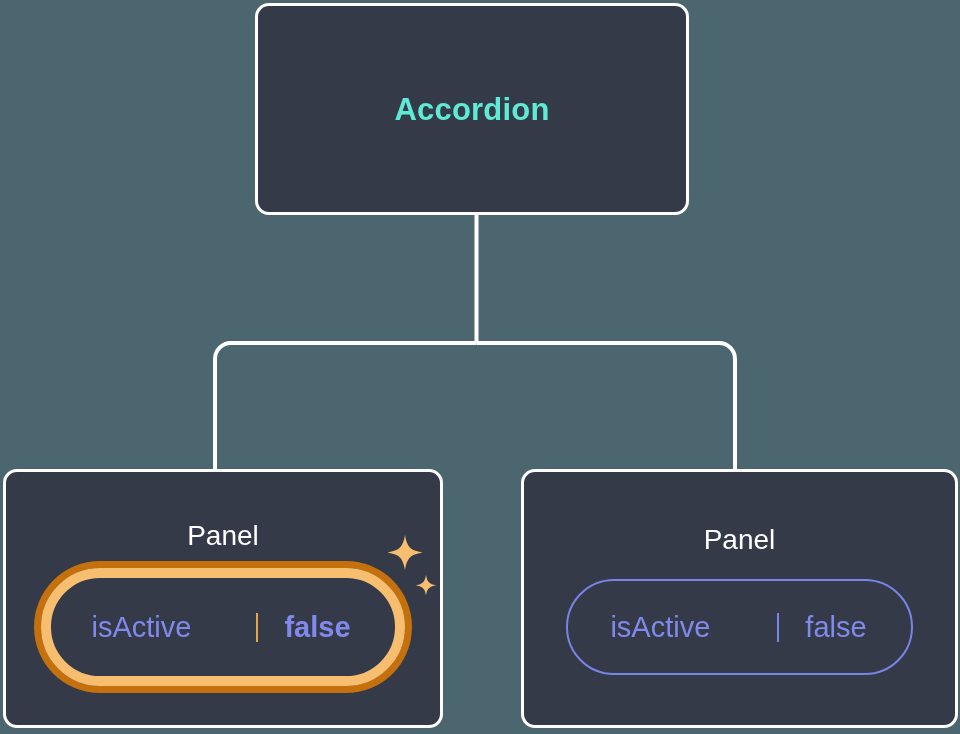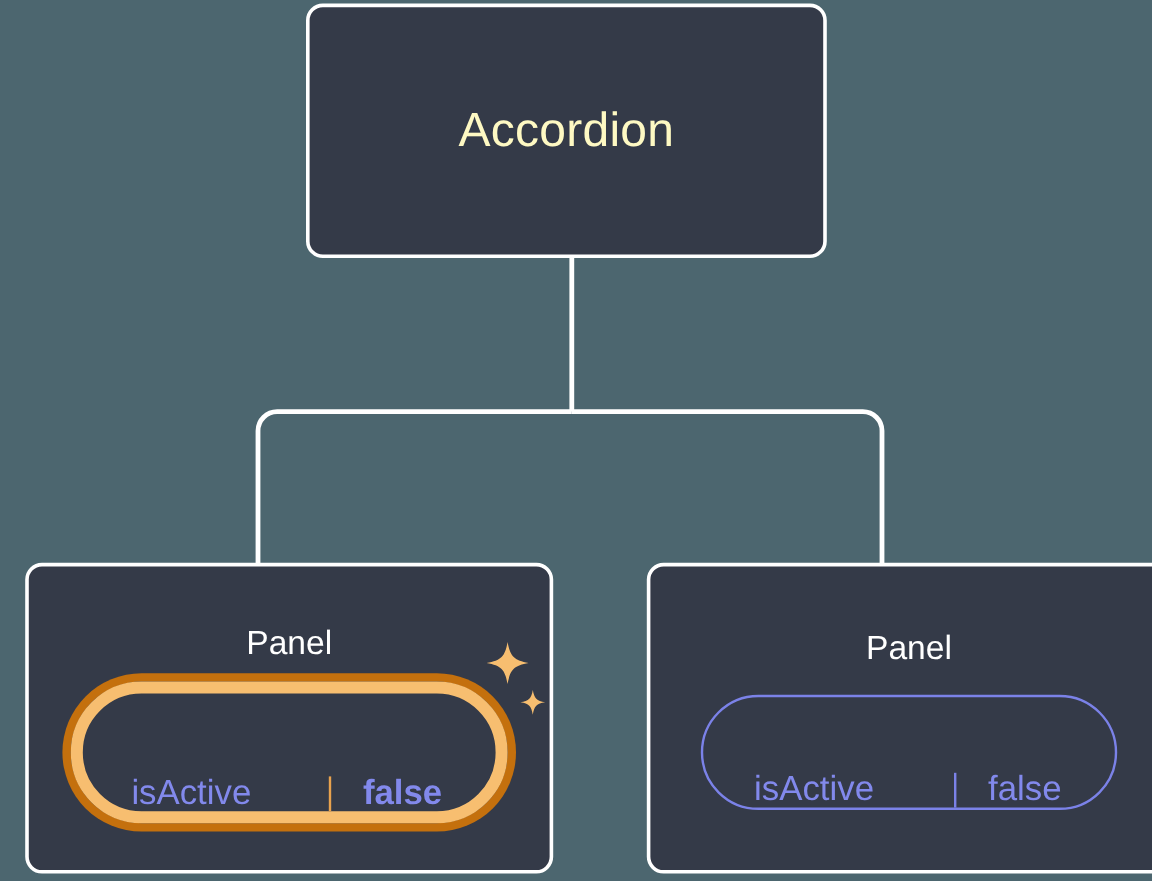--- a/index.html
+++ b/index.html
@@ -41,33 +41,32 @@
   #node-accordion {
     left: 255px;
     top: 3px;
     width: 434px;
     height: 212px;
     display: flex;
     align-items: center;
     justify-content: center;
   }
   .node-title-root {
-    color: #fef9c3;
-    font-size: 40px;
-    font-weight: 400;
+    color: #5eead4;
+    font-size: 31px;
+    font-weight: 700;
     letter-spacing: 0.2px;
     line-height: 1;
   }
 
   
   .panel-node {
     display: flex;
     flex-direction: column;
     align-items: center;
-    margin-left: 18px;
   }
   #node-panel-0 {
     left: 3px;
     top: 469px;
     width: 440px;
     height: 259px;
   }
   #node-panel-1 {
     left: 521px;
     top: 469px;
@@ -85,21 +84,21 @@
     margin-top: 54px;
   }
 
   
   .prop-wrap {
     position: relative;
     margin-top: 25px;
   }
   .prop-pill {
     display: flex;
-    align-items: flex-end;
+    align-items: center;
     box-sizing: border-box;
     border: 2px solid #7b82e8;
     border-radius: 999px;
     height: 96px;
     gap: 41px;
   }
   .prop-key,
   .prop-val {
     display: flex;
     align-items: center;

